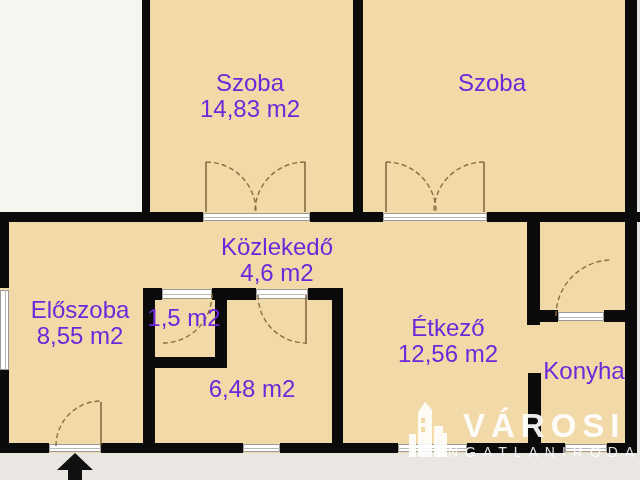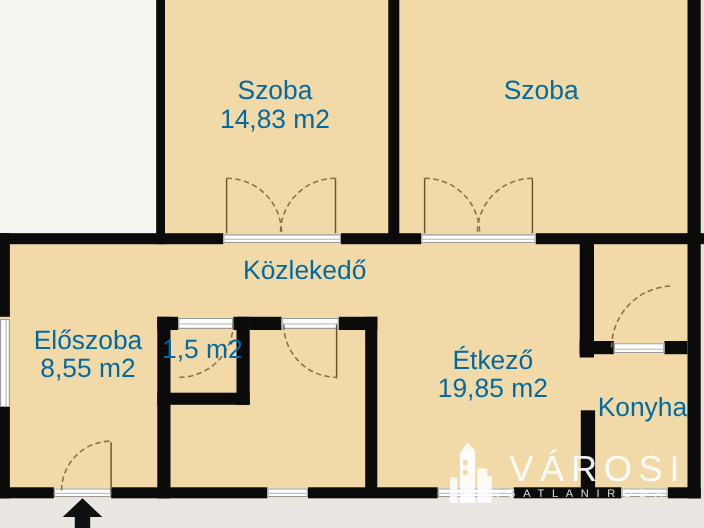--- a/index.html
+++ b/index.html
@@ -12,32 +12,32 @@
   .ext-bottom{left:0;top:453px;width:640px;height:27px;background:var(--exterior-bottom,#eae7e2);}
   .ext-right{left:637px;top:0;width:3px;height:453px;background:#e6e4e0;}
   
   .wall{position:absolute;background:var(--wall,#0b0b0b);}
   
   .sill{position:absolute;background:#ffffff;box-shadow:inset 0 0 0 1px #9a9a98;}
   .sill.h::after{content:"";position:absolute;left:0;right:0;top:50%;height:1px;background:#b9b8b4;}
   .sill.v::after{content:"";position:absolute;top:0;bottom:0;left:50%;width:1px;background:#b9b8b4;}
   
   .room-label{position:absolute;transform:translateX(-50%);text-align:center;
-              color:#0369a1;font-size:24px;line-height:26px;white-space:nowrap;}
+              color:#6d28d9;font-size:24px;line-height:26px;white-space:nowrap;}
   
   #overlay{position:absolute;left:0;top:0;pointer-events:none;}
   .door-arc{fill:none;stroke:#8d6e42;stroke-width:1.4;stroke-dasharray:5 3;}
   .door-leaf{fill:none;stroke:#6b5327;stroke-width:1.3;}
   .arrow{fill:#101010;}
   .logo-shape{fill:rgba(255,255,255,0.88);}
   .logo-cut{fill:var(--floor,#f2d9a8);}
   
-  .brand{position:absolute;left:463px;top:407px;font-size:33px;font-weight:normal;
+  .brand{position:absolute;left:463px;top:407px;font-size:33px;font-weight:bold;
          letter-spacing:6px;color:rgba(255,255,255,0.92);white-space:nowrap;}
-  .brand-sub{position:absolute;left:437px;top:444px;font-size:10px;font-weight:400;
+  .brand-sub{position:absolute;left:437px;top:444px;font-size:14px;font-weight:400;
          letter-spacing:7px;color:rgba(255,255,255,0.88);white-space:nowrap;}
 </style>
 </head>
 <body>
 
 <div id="stage">
 
   <div class="abs ext-top"></div>
   <div class="abs ext-bottom"></div>
   <div class="abs ext-right"></div>
@@ -108,33 +108,35 @@
 
   <div class="room-label" style="left:250px;top:70px">
     <div>Szoba</div>
     <div>14,83 m2</div>
   </div>
   <div class="room-label" style="left:492px;top:70px">
     <div>Szoba</div>
   </div>
   <div class="room-label" style="left:277px;top:234px">
     <div>Közlekedő</div>
+    <div>4,6 m2</div>
   </div>
   <div class="room-label" style="left:80px;top:297px">
     <div>Előszoba</div>
     <div>8,55 m2</div>
   </div>
   <div class="room-label" style="left:184px;top:305px">
     <div>1,5 m2</div>
   </div>
   <div class="room-label" style="left:252px;top:376px">
+    <div>6,48 m2</div>
   </div>
   <div class="room-label" style="left:448px;top:315px">
     <div>Étkező</div>
-    <div>19,85 m2</div>
+    <div>12,56 m2</div>
   </div>
   <div class="room-label" style="left:584px;top:358px">
     <div>Konyha</div>
   </div>
 
   <div class="brand">VÁROSI</div>
   <div class="brand-sub">INGATLANIRODA</div>
 
 </div>
 

